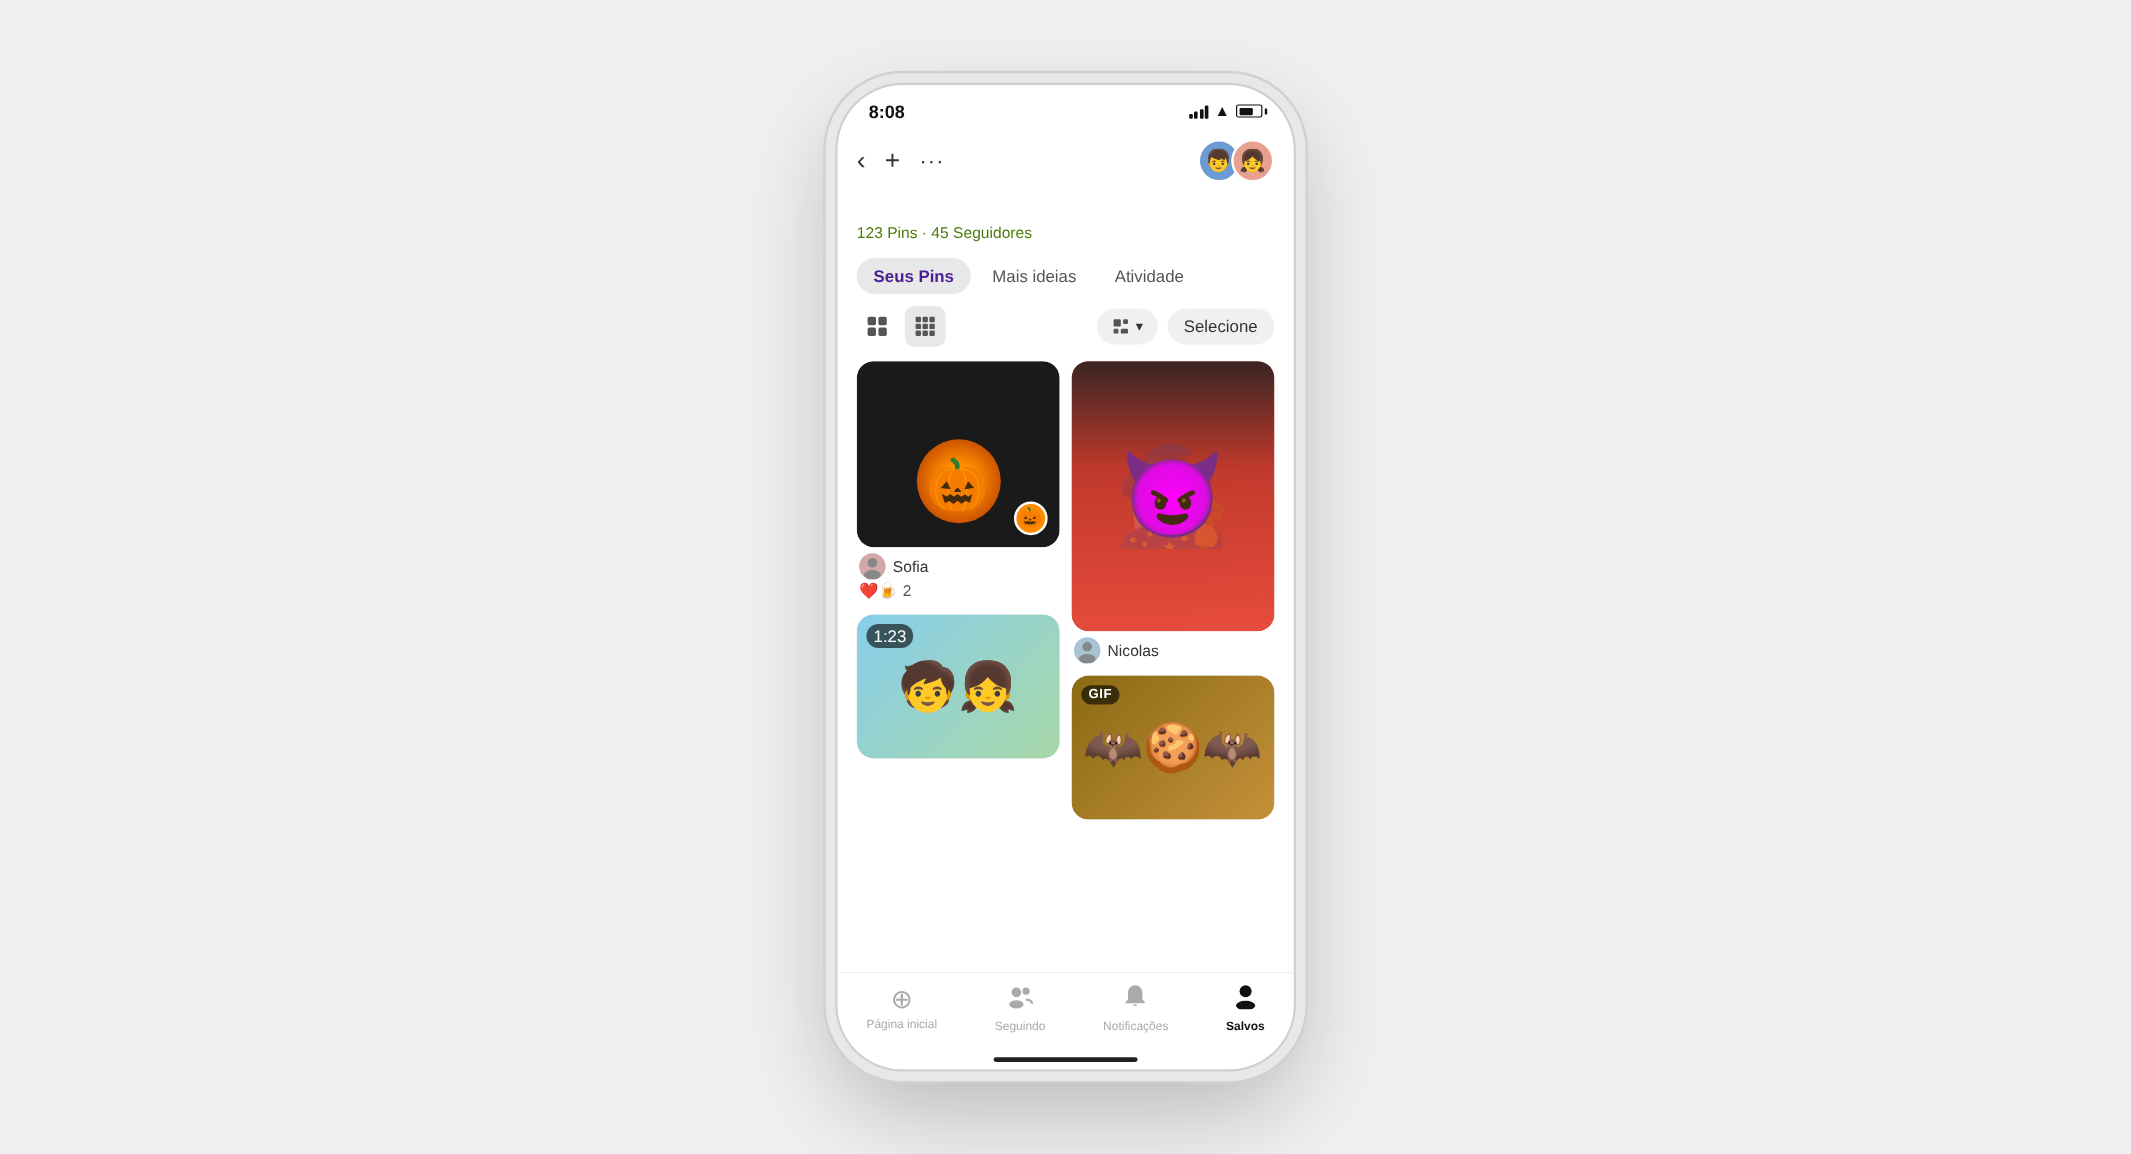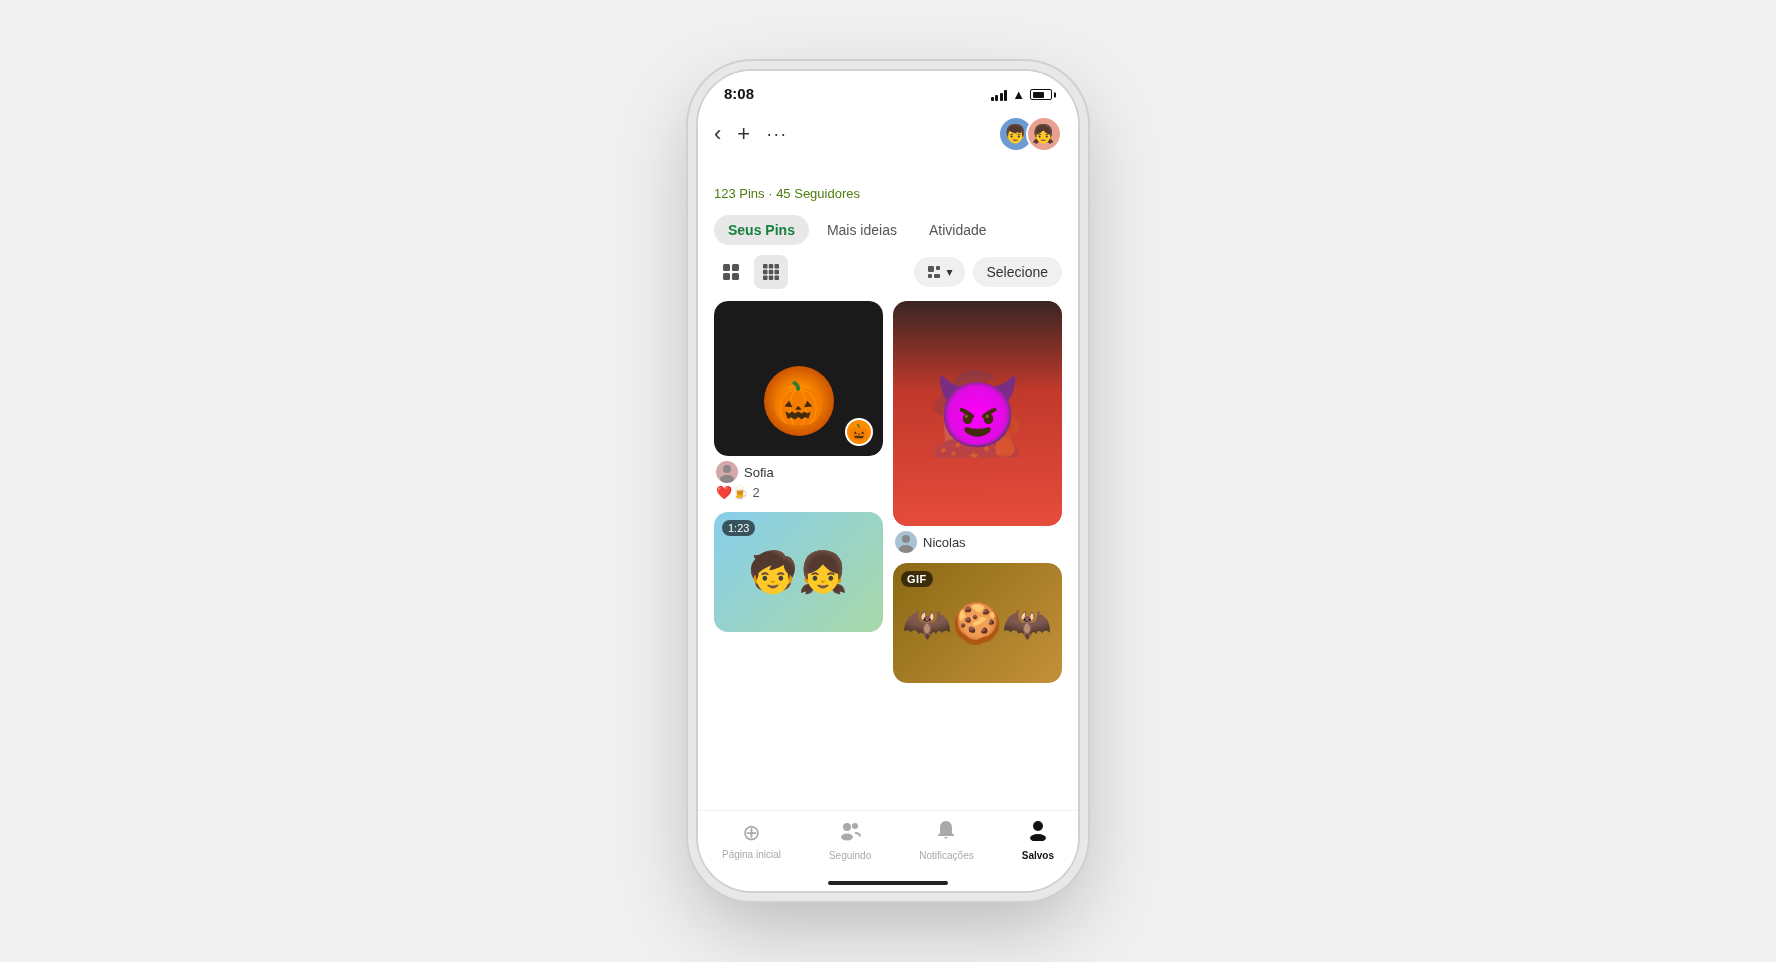--- a/index.html
+++ b/index.html
@@ -37,21 +37,21 @@
       border-radius: 50px;
       overflow: hidden;
       display: flex;
       flex-direction: column;
     }
 
     
     .status-bar {
       display: flex;
       justify-content: space-between;
-      align-items: flex-end;
+      align-items: flex-start;
       padding: 14px 26px 6px;
       flex-shrink: 0;
     }
     .status-time {
       font-size: 15px;
       font-weight: 600;
       color: #111;
     }
     .status-icons {
       display: flex;
@@ -173,21 +173,21 @@
     .tab-item {
       padding: 7px 14px;
       border-radius: 20px;
       font-size: 14px;
       font-weight: 500;
       color: #555;
       cursor: pointer;
     }
     .tab-item.active {
       background: #e8e8e8;
-      color: #15803d;
+      color: #4c1d95;
       font-weight: 600;
     }
 
     
     .toolbar-row {
       display: flex;
       justify-content: space-between;
       align-items: center;
       padding: 10px 16px 8px;
       flex-shrink: 0;
@@ -356,21 +356,21 @@
       align-items: center;
       justify-content: center;
       font-size: 16px;
     }
     .duration-badge {
       position: absolute;
       top: 8px;
       left: 8px;
       background: rgba(0,0,0,0.6);
       color: #fff;
-      font-size: 11px;
+      font-size: 14px;
       padding: 2px 6px;
       border-radius: 10px;
       font-weight: 500;
     }
     .gif-badge {
       position: absolute;
       top: 8px;
       left: 8px;
       background: rgba(0,0,0,0.6);
       color: #fff;

